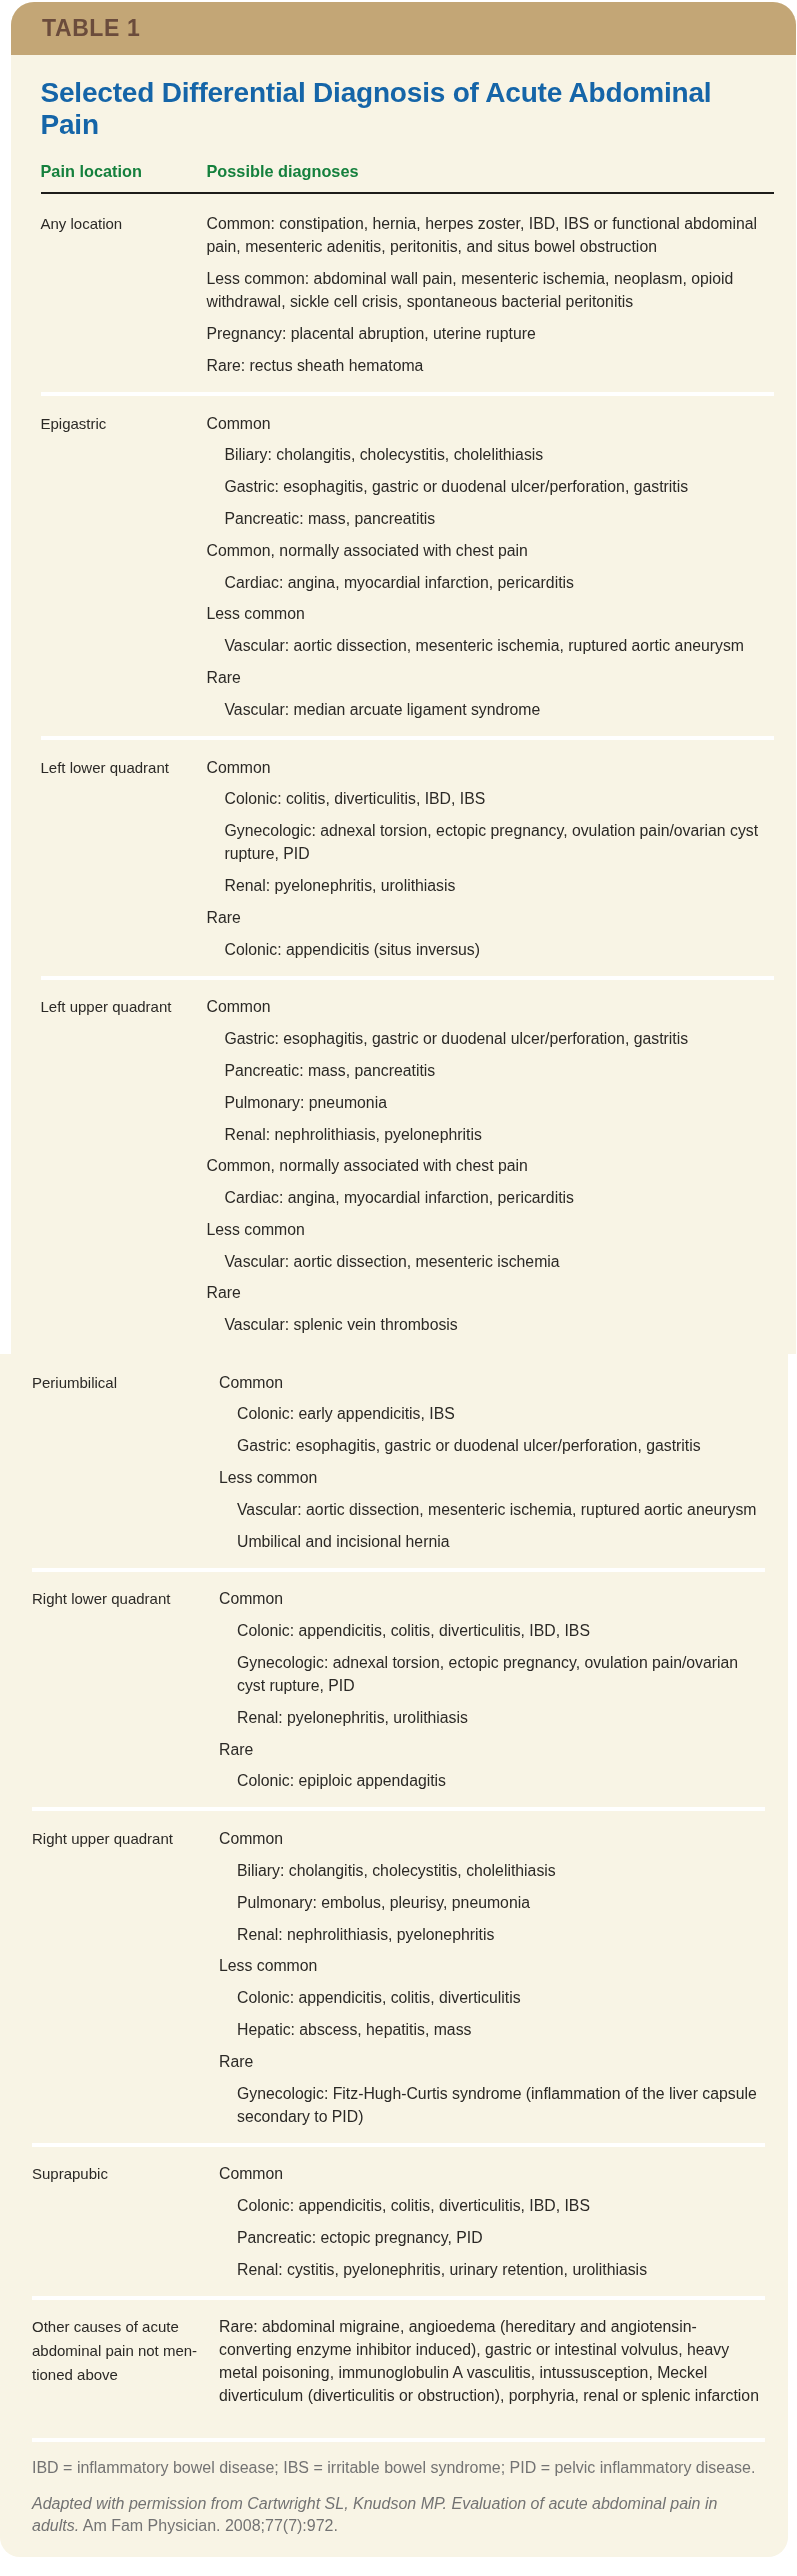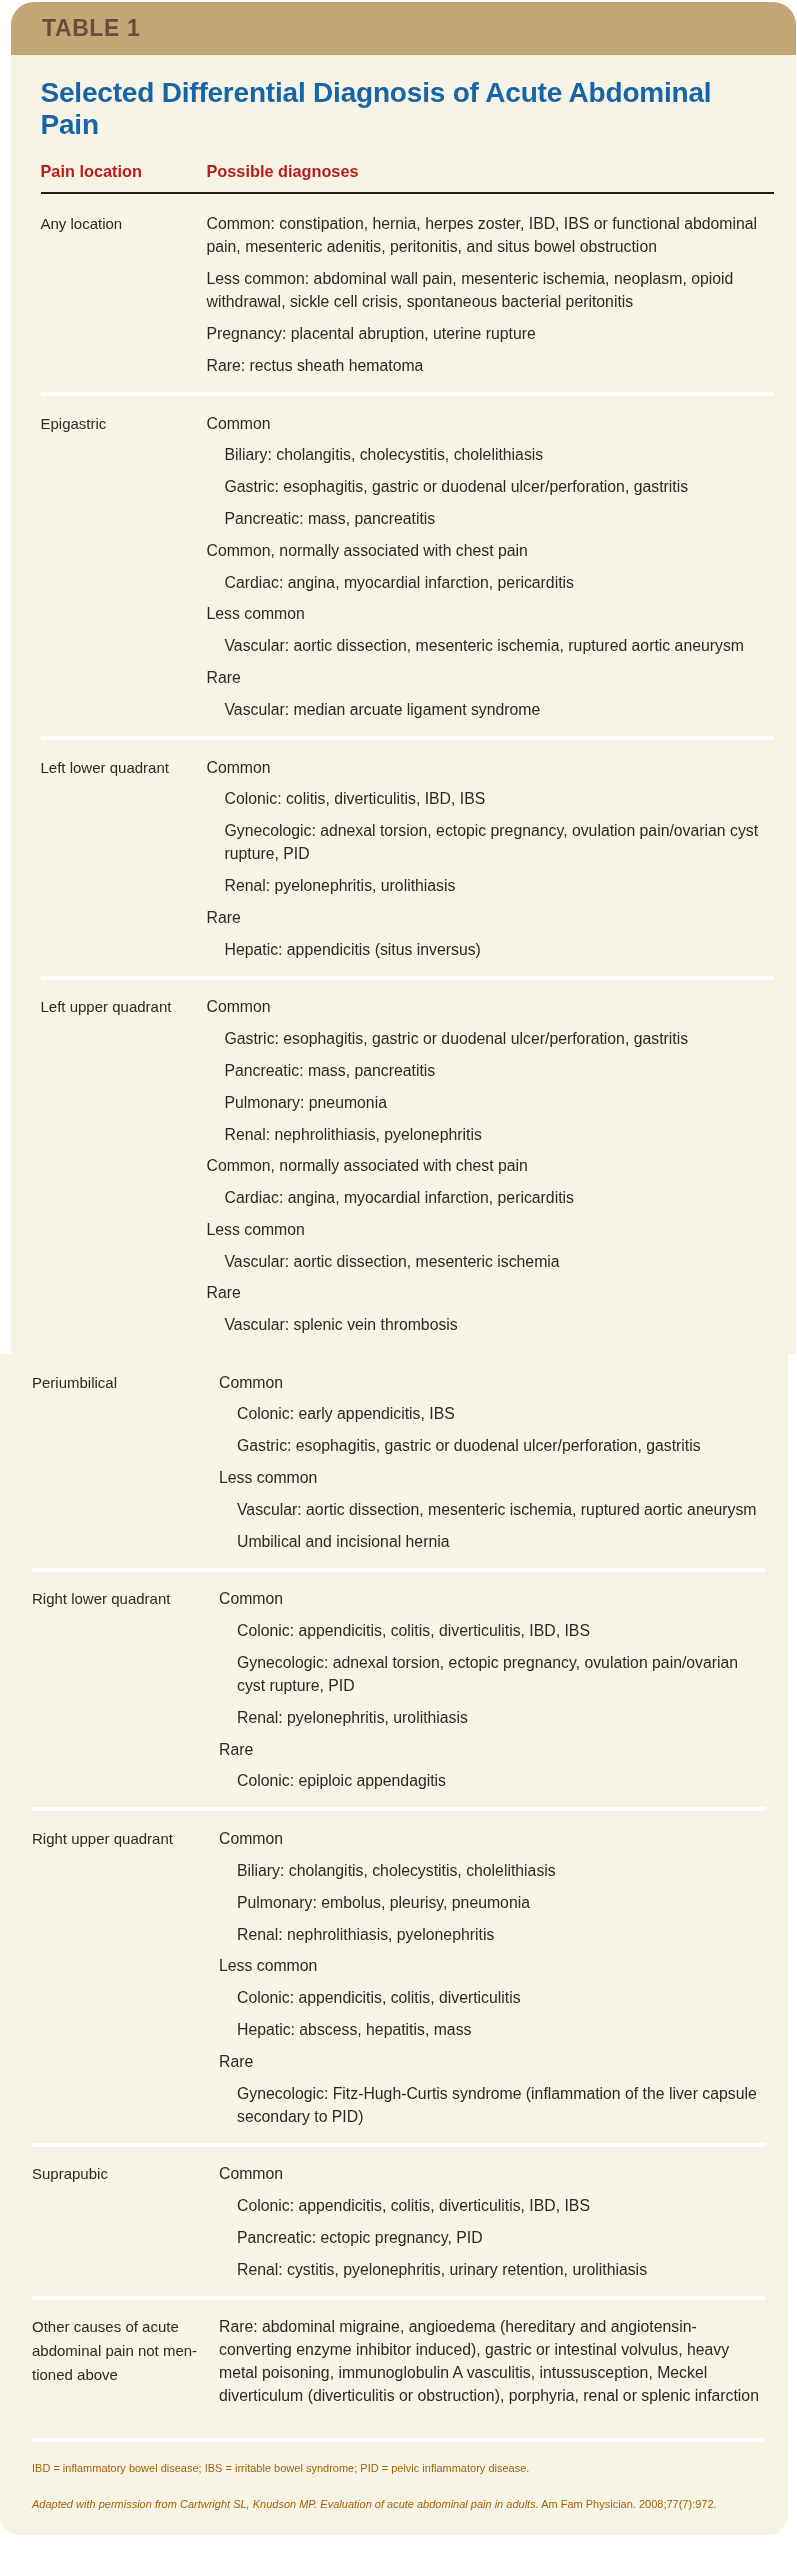--- a/index.html
+++ b/index.html
@@ -49,21 +49,21 @@
     font-size:28px;
     font-weight:bold;
     color:var(--blue);
     letter-spacing:-0.2px;
   }
   .col-headers{
     display:grid;
     grid-template-columns:166px 1fr;
     font-size:16.3px;
     font-weight:bold;
-    color:#b91c1c;
+    color:#15803d;
     padding-bottom:10.5px;
   }
   .thick-rule{
     height:2.3px;
     background:var(--rule);
     margin-bottom:2.3px;
   }
 
   
   .card-bottom{
@@ -94,23 +94,23 @@
   .entries p:last-child{margin-bottom:0;}
   .entries p.ind{padding-left:18px;}
 
   
   .foot-rule{
     border-top:4.1px solid var(--sep);
     margin-top:15.8px;
   }
   .footnote{
     margin:14.6px 0 0 0;
-    font-size:11px;
+    font-size:16px;
     line-height:22px;
-    color:#a16207;
+    color:#737373;
     max-width:726px;
   }
   .footnote.source em{}
 </style>
 </head>
 <body>
 
 <div class="page">
 
   <div class="card-top">
@@ -150,21 +150,21 @@
             </div>
           </div>
           <div class="row">
             <div class="loc">Left lower quadrant</div>
             <div class="entries">
               <p>Common</p>
               <p class="ind">Colonic: colitis, diverticulitis, IBD, IBS</p>
               <p class="ind">Gynecologic: adnexal torsion, ectopic pregnancy, ovulation pain/ovarian cyst rupture, PID</p>
               <p class="ind">Renal: pyelonephritis, urolithiasis</p>
               <p>Rare</p>
-              <p class="ind">Hepatic: appendicitis (situs inversus)</p>
+              <p class="ind">Colonic: appendicitis (situs inversus)</p>
             </div>
           </div>
           <div class="row">
             <div class="loc">Left upper quadrant</div>
             <div class="entries">
               <p>Common</p>
               <p class="ind">Gastric: esophagitis, gastric or duodenal ulcer/perforation, gastritis</p>
               <p class="ind">Pancreatic: mass, pancreatitis</p>
               <p class="ind">Pulmonary: pneumonia</p>
               <p class="ind">Renal: nephrolithiasis, pyelonephritis</p>

